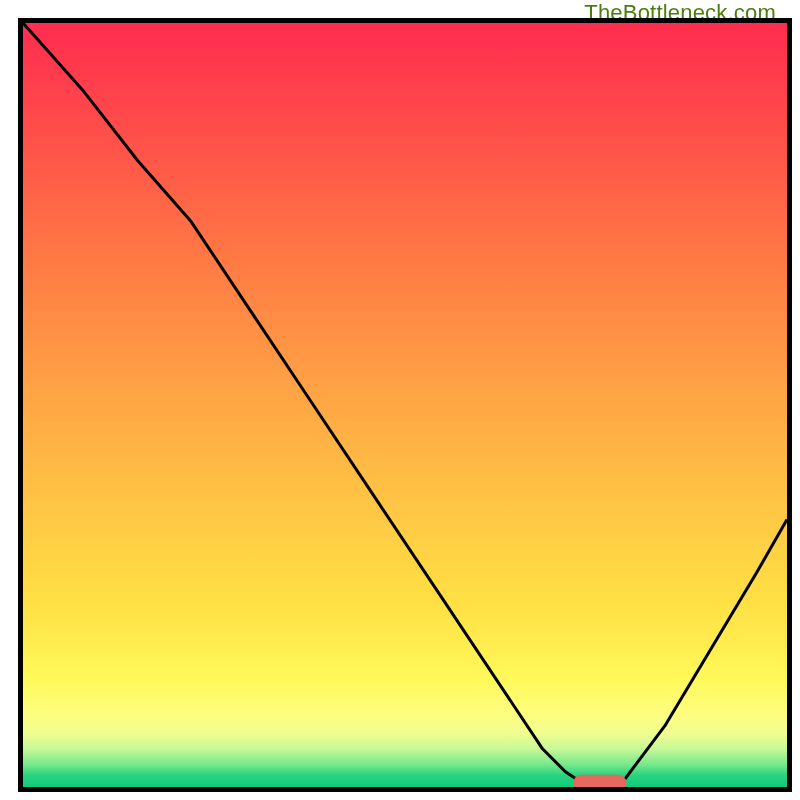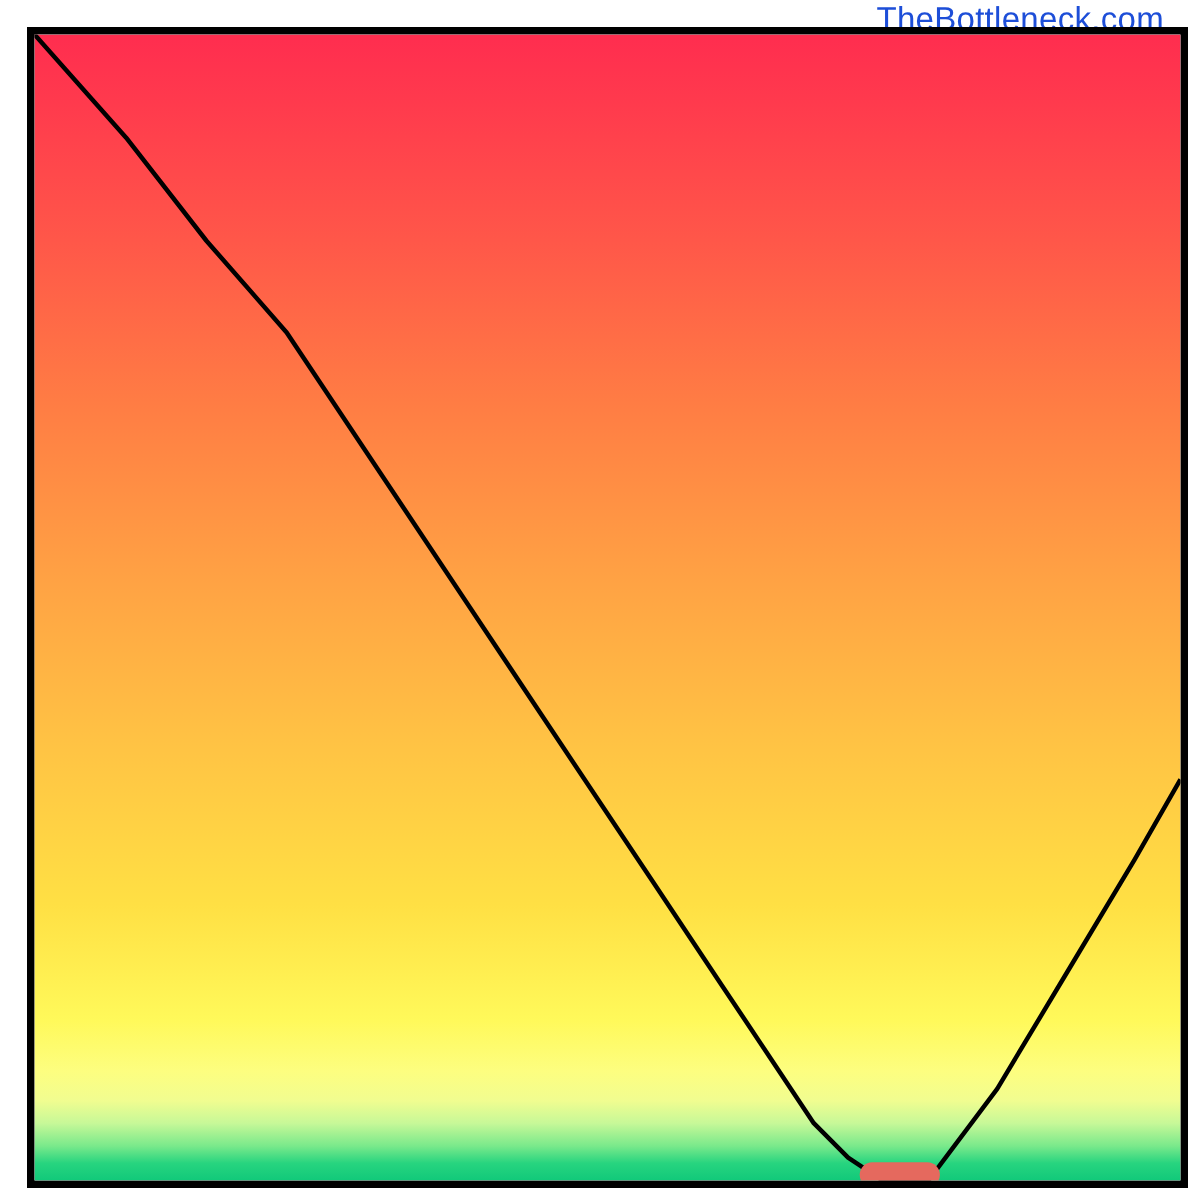--- a/index.html
+++ b/index.html
@@ -62,21 +62,21 @@
   }
   .marker {
     fill: #e5695e;
   }
   .watermark {
     position: absolute;
     top: 0px;
     right: 24px;
     font-size: 22px;
     font-weight: 400;
-    color: #1d4ed8;
+    color: #4d7c0f;
     letter-spacing: 0.2px;
   }
 </style>
 </head>
 <body>
 
 <div class="chart-wrap">
 
   <div class="watermark">TheBottleneck.com</div>
 

